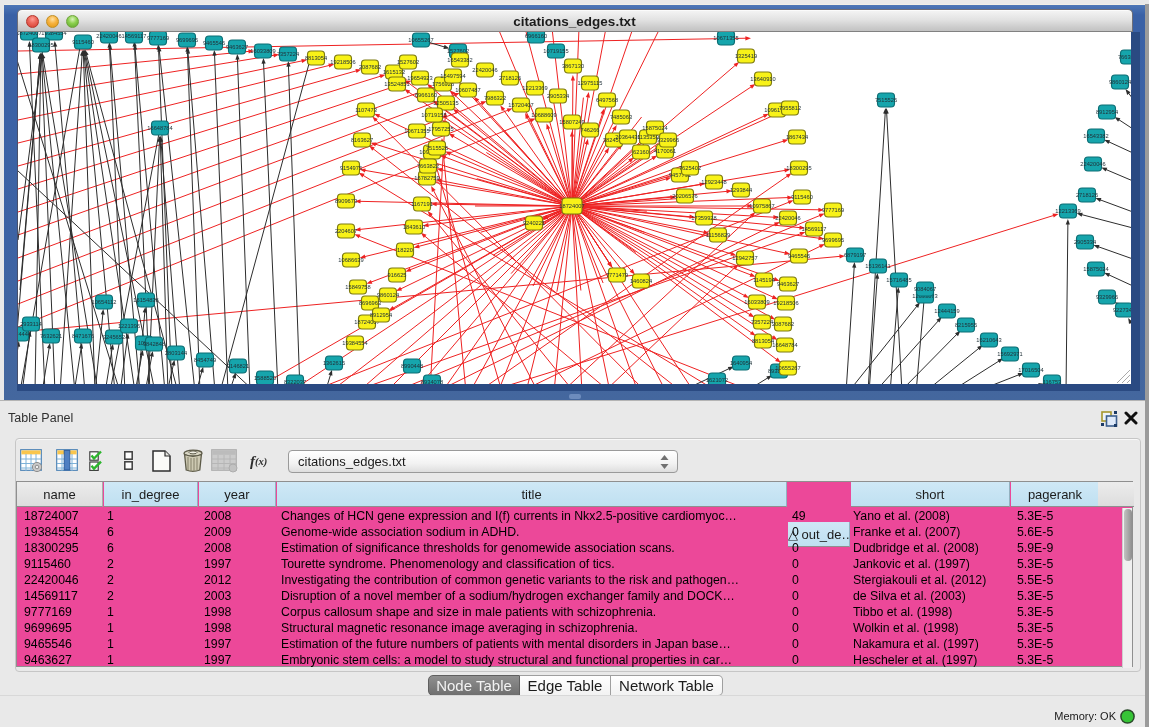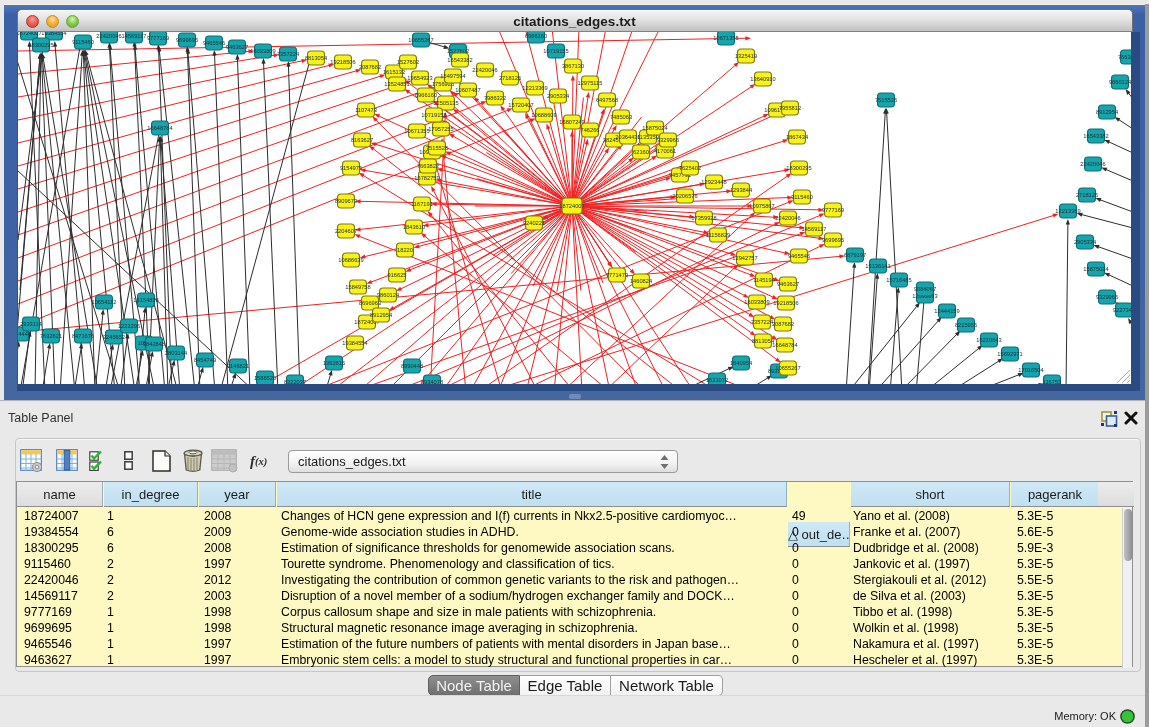--- a/index.html
+++ b/index.html
@@ -34,21 +34,21 @@
 #tptitle { left:8px; top:411px; font-size:12.5px; color:#303030; }
 
 #container { left:15px; top:438px; width:1126px; height:234px;
   border:1px solid #c6c6c6; border-radius:4px; box-shadow:inset 0 1px 0 #f8f8f8; }
 
 
 #combo { left:288px; top:450px; width:390px; height:23px; background:linear-gradient(180deg,#ffffff 0,#f2f2f2 60%,#dedede 100%);
   border:1px solid #9a9a9a; border-radius:4px; font-size:13px; color:#1a1a1a; line-height:21px; padding-left:9px; }
 
 
-#tbl { left:16px; top:481px; width:1117px; height:186px; background:#fef9c3; border:1px solid #8f8f8f; }
+#tbl { left:16px; top:481px; width:1117px; height:186px; background:#ec4899; border:1px solid #8f8f8f; }
 .th { position:absolute; top:0; height:25px; white-space:nowrap; overflow:hidden; background:linear-gradient(180deg,#cfe8f6 0,#bfe0f1 100%);
   border-right:1px solid #93b1c0; font-size:13px; color:#1c1c1c; text-align:center; line-height:25px; border-bottom:1px solid #8f8f8f;}
 .tr { position:relative; height:16px; font-size:12.3px; color:#000; white-space:nowrap; }
 .tr span { position:absolute; top:1px; }
 .c0 { left:7px; } .c1 { left:90px; } .c2 { left:187px; } .c3 { left:264px; }
 .c4 { left:775px; } .c5 { left:836px; } .c6 { left:1000px; }
 #vscroll { left:1105px; top:26px; width:10px; height:160px; background:#f0f0f0; border-left:1px solid #cfcfcf; }
 #vthumb { left:1px; top:1px; width:8px; height:52px; background:linear-gradient(90deg,#c2c2c2,#8f8f8f); border-radius:4px; }
 
 
@@ -897,33 +897,33 @@
         <span class="c2">2008</span>
         <span class="c3">Changes of HCN gene expression and I(f) currents in Nkx2.5-positive cardiomyoc…</span>
         <span class="c4">49</span>
         <span class="c5">Yano et al. (2008)</span>
         <span class="c6">5.3E-5</span>
       </div>
 <div class="tr">
         <span class="c0">19384554</span>
         <span class="c1">6</span>
         <span class="c2">2009</span>
-        <span class="c3">Genome-wide association studies in ADHD.</span>
+        <span class="c3">Genome-wide association sodium in ADHD.</span>
         <span class="c4">0</span>
         <span class="c5">Franke et al. (2007)</span>
         <span class="c6">5.6E-5</span>
       </div>
 <div class="tr">
         <span class="c0">18300295</span>
         <span class="c1">6</span>
         <span class="c2">2008</span>
         <span class="c3">Estimation of significance thresholds for genomewide association scans.</span>
         <span class="c4">0</span>
         <span class="c5">Dudbridge et al. (2008)</span>
-        <span class="c6">5.9E-3</span>
+        <span class="c6">5.9E-9</span>
       </div>
 <div class="tr">
         <span class="c0">9115460</span>
         <span class="c1">2</span>
         <span class="c2">1997</span>
         <span class="c3">Tourette syndrome. Phenomenology and classification of tics.</span>
         <span class="c4">0</span>
         <span class="c5">Jankovic et al. (1997)</span>
         <span class="c6">5.3E-5</span>
       </div>

